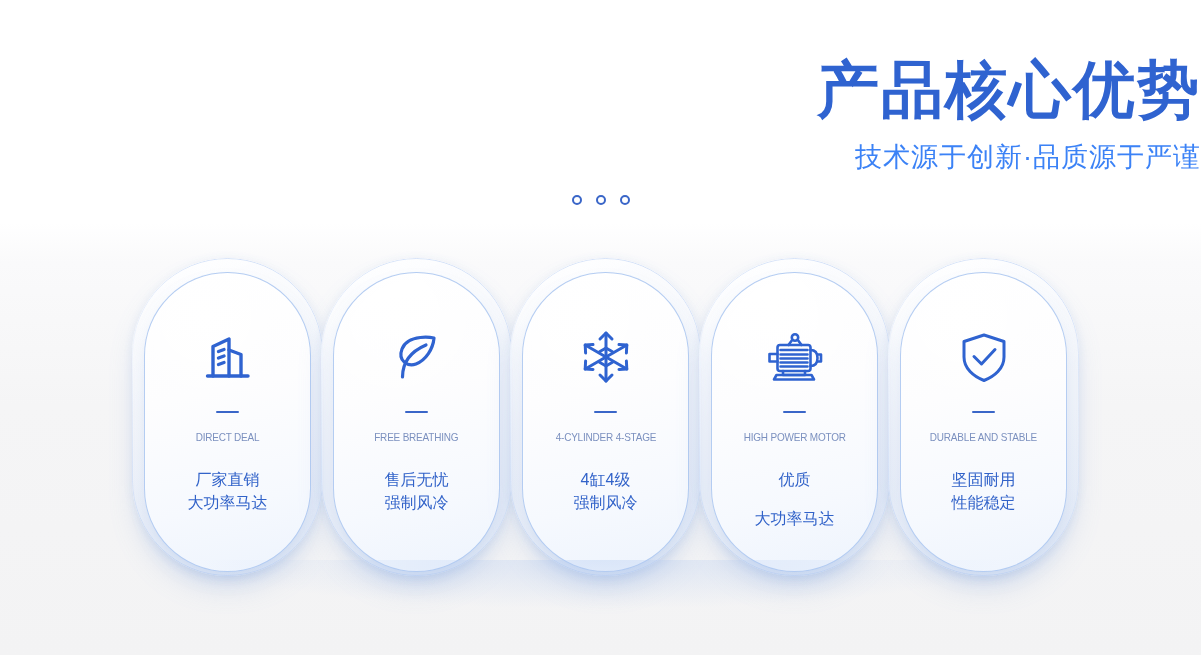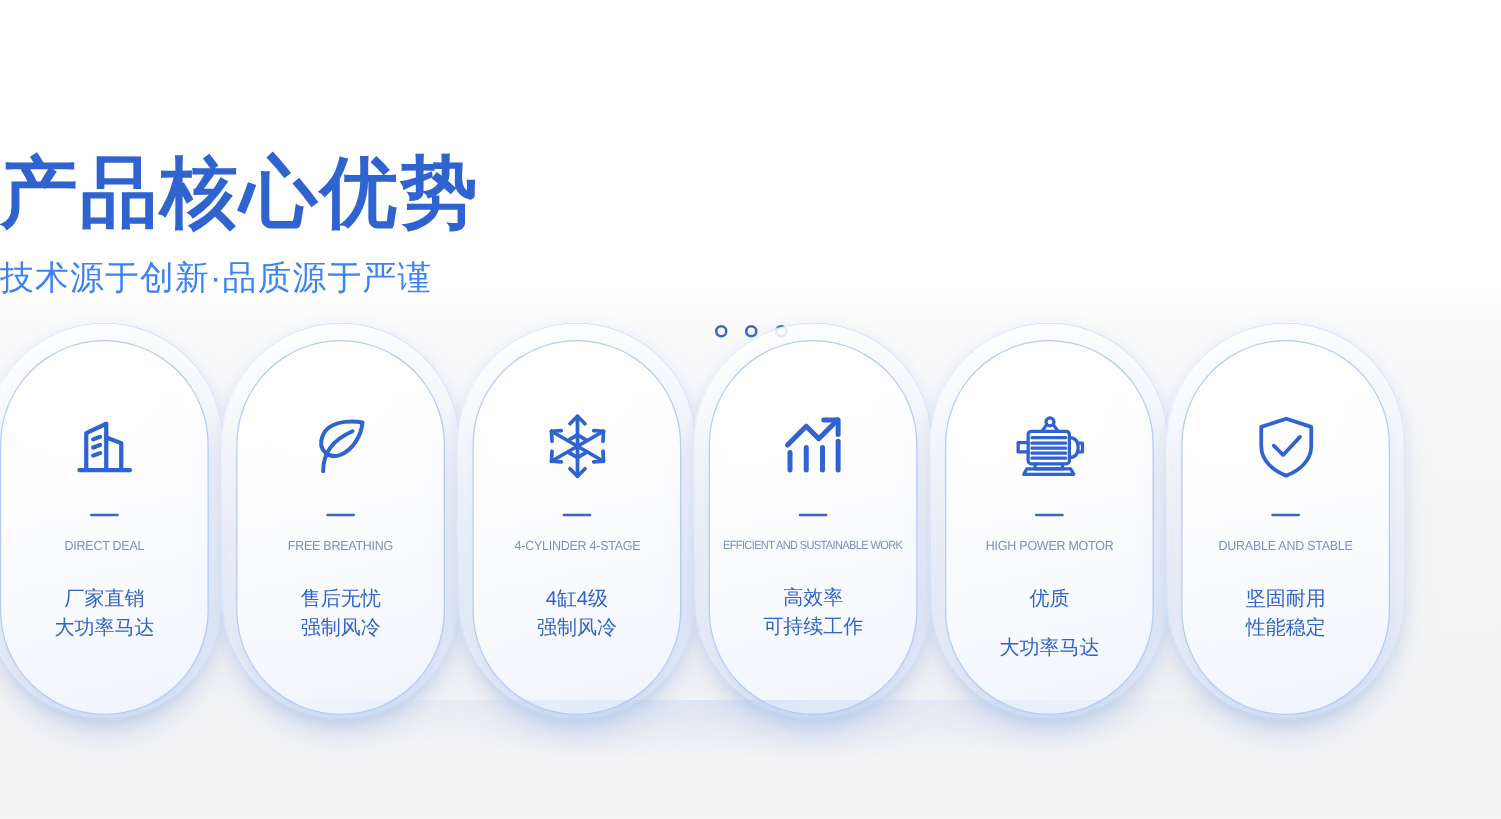--- a/index.html
+++ b/index.html
@@ -5,21 +5,21 @@
   * { margin:0; padding:0; box-sizing:border-box; }
   html,body { width:1201px; height:655px; }
   body {
     font-family:"Liberation Sans","DejaVu Sans",sans-serif;
     background:linear-gradient(to bottom,#ffffff 0%,#ffffff 34%,#fafafb 40%,#f5f5f6 62%,#f3f3f4 100%);
     overflow:hidden;
     position:relative;
   }
 
   
-  .header { width:100%; text-align:left; padding-top:84px;margin-top:38px; }
+  .header { width:100%; text-align:right; padding-top:57px; }
   .main-title {
     font-size:62px;
     font-weight:bold;
     color:#2f63d0;
     letter-spacing:2px;
     line-height:1.08;
     font-family:"Liberation Sans","DejaVu Sans",sans-serif;
   }
   .sub-title {
     font-size:27px;
@@ -30,23 +30,23 @@
   }
   .dots { margin-top:20px; display:flex; justify-content:center; gap:14px; }
   .dot {
     width:10px; height:10px; border-radius:50%;
     border:2px solid #3a66c8; background:transparent;
   }
 
   
   .cards {
     position:absolute;
-    top:272px; left:0; right:0;
+    top:272px; left:10px; right:0;
     display:flex;
-    justify-content:flex-start;
+    justify-content:center;
     gap:22px;
   }
   .card-wrap { position:relative; width:167px; height:300px; }
 
   
   .card-halo {
     position:absolute;
     left:-12px; top:-14px;
     width:191px; height:318px;
     border-radius:96px;
@@ -201,39 +201,20 @@
           <path d="M28 38 L21.5 34.3 M28 38 L34.5 34.3"></path>
         </svg>
       </div>
       <div class="divider"></div>
       <div class="en-label">4-CYLINDER 4-STAGE</div>
       <div class="cn-text">4缸4级</div>
       <div class="cn-text" style="margin-top:0">强制风冷</div>
     </div>
   </div>
 
-  <div class="card-wrap">
-    <div class="card-halo"></div>
-    <div class="card">
-      <div class="icon-box">
-        <svg width="58" height="56" viewBox="0 0 58 56" fill="none" stroke="#2f63d0" stroke-width="4" stroke-linecap="round" stroke-linejoin="round">
-          <path d="M8 27 L23 12 L33 22 L48 7"></path>
-          <path d="M37 7 H48.5 V18.5"></path>
-          <path d="M10 33 V47"></path>
-          <path d="M23 29 V47"></path>
-          <path d="M36 29 V47"></path>
-          <path d="M48.5 24 V47"></path>
-        </svg>
-      </div>
-      <div class="divider"></div>
-      <div class="en-label tight">EFFICIENT AND SUSTAINABLE WORK</div>
-      <div class="cn-text">高效率</div>
-      <div class="cn-text" style="margin-top:0">可持续工作</div>
-    </div>
-  </div>
 
   <div class="card-wrap">
     <div class="card-halo"></div>
     <div class="card">
       <div class="icon-box">
         <svg width="62" height="56" viewBox="0 0 62 56" fill="none" stroke="#2f63d0" stroke-width="2.6" stroke-linecap="round" stroke-linejoin="round">
           <circle cx="31" cy="8.5" r="3.2"></circle>
           <path d="M27.8 11.5 L24.5 16 M34.2 11.5 L37.5 16"></path>
           <rect x="13.5" y="16" width="33" height="26" rx="2.5"></rect>
           <path d="M46.5 21 C51.5 21 53.5 24 53.5 29 C53.5 34 51.5 37 46.5 37"></path>

